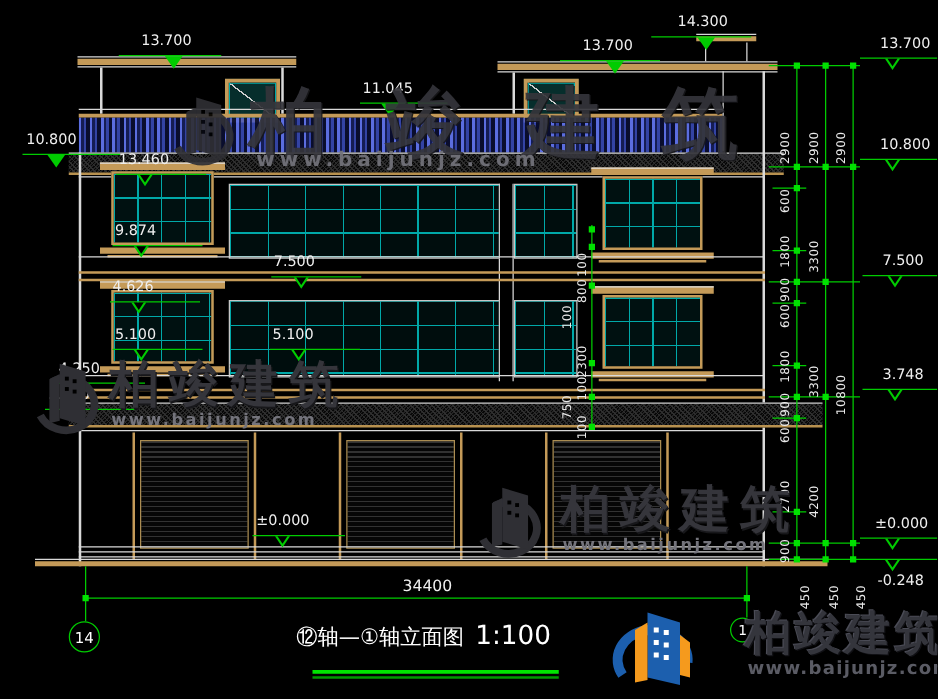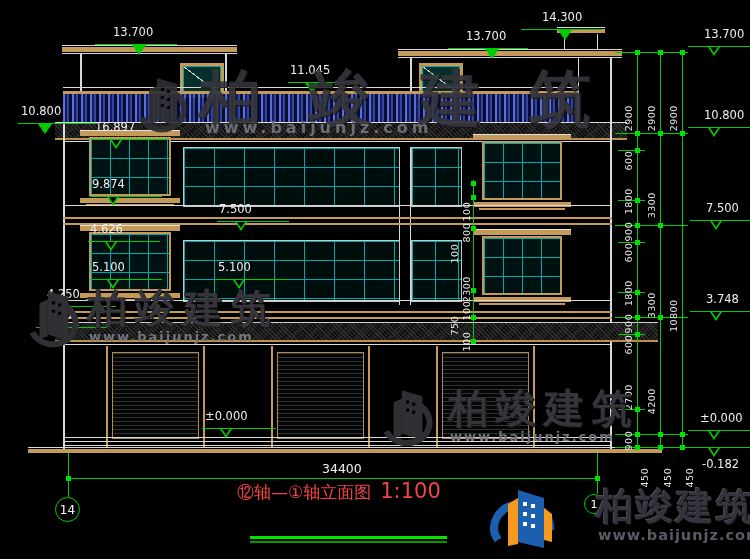--- a/index.html
+++ b/index.html
@@ -57,21 +57,21 @@
   .wm{position:absolute;color:#35353b;}
   .wm .chars{position:absolute;font-weight:bold;line-height:1;white-space:nowrap;
        text-shadow:1px 1px 0 #17171a;}
   .wm .site{position:absolute;font-weight:bold;line-height:1;white-space:nowrap;color:#74747c;}
   .logo-chars{position:absolute;font-weight:bold;line-height:1;white-space:nowrap;color:#34353c;
        text-shadow:1px 1px 0 #101014,-1px -1px 0 #4a4b55;}
   .logo-site{position:absolute;font-weight:bold;line-height:1;white-space:nowrap;color:#5a5b64;}
   
   .bub{position:absolute;border:1.5px solid #00cc00;border-radius:50%;color:#fff;
        display:flex;align-items:center;justify-content:center;background:#000;}
-  .title{position:absolute;left:237px;top:479px;color:#ef4444;white-space:nowrap;}
+  .title{position:absolute;left:237px;top:496px;color:#ffffff;white-space:nowrap;}
   .title .t1{font-size:17px;}
   .title .t2{font-size:21px;margin-left:9px;}
 </style>
 </head>
 <body>
 
 <div class="cv">
 
   <div class="wl" style="left:62px;top:45px;width:175px;height:1px"></div>
   <div class="tl" style="left:62px;top:47px;width:175px;height:5px"></div>
@@ -172,21 +172,21 @@
   <div class="trif" style="left:485px;top:49px"></div>
 
   <div class="mlab" style="left:542px;top:12px">14.300</div>
   <div class="gl" style="left:521px;top:29px;width:80px;height:1px"></div>
   <div class="trif" style="left:558px;top:30px"></div>
 
   <div class="mlab" style="left:21px;top:106px">10.800</div>
   <div class="gl" style="left:18px;top:123px;width:78px;height:1px"></div>
   <div class="trif" style="left:38px;top:124px"></div>
 
-  <div class="mlab" style="left:95px;top:122px">16.897</div>
+  <div class="mlab" style="left:95px;top:122px">13.460</div>
   <div class="gl" style="left:93px;top:139px;width:72px;height:1px"></div>
   <div class="tri" style="left:110px;top:140px"></div>
 
   <div class="mlab" style="left:92px;top:179px">9.874</div>
   <div class="gl" style="left:90px;top:196px;width:72px;height:1px"></div>
   <div class="tri" style="left:107px;top:197px"></div>
 
   <div class="mlab" style="left:219px;top:204px">7.500</div>
   <div class="gl" style="left:217px;top:221px;width:72px;height:1px"></div>
   <div class="tri" style="left:235px;top:222px"></div>
@@ -230,21 +230,21 @@
   <div class="mlab" style="left:706px;top:294px">3.748</div>
   <div class="gl" style="left:690px;top:311px;width:60px;height:1px"></div>
   <div class="tri" style="left:710px;top:312px"></div>
 
   <div class="mlab" style="left:700px;top:413px">±0.000</div>
   <div class="gl" style="left:688px;top:430px;width:62px;height:1px"></div>
   <div class="tri" style="left:708px;top:431px"></div>
 
   <div class="gl" style="left:688px;top:447px;width:62px;height:1px"></div>
   <div class="tri" style="left:708px;top:448px"></div>
-  <div class="mlab" style="left:702px;top:459px">-0.182</div>
+  <div class="mlab" style="left:702px;top:459px">-0.248</div>
 
   <div class="gl" style="left:637px;top:52px;width:1px;height:395px"></div>
   <div class="gl" style="left:660px;top:52px;width:1px;height:395px"></div>
   <div class="gl" style="left:682px;top:52px;width:1px;height:395px"></div>
 
   <div class="gl" style="left:615px;top:52px;width:73px;height:1px"></div>
   <div class="gl" style="left:615px;top:133px;width:73px;height:1px"></div>
   <div class="gl" style="left:615px;top:225px;width:73px;height:1px"></div>
   <div class="gl" style="left:615px;top:317px;width:73px;height:1px"></div>
   <div class="gl" style="left:615px;top:434px;width:73px;height:1px"></div>

